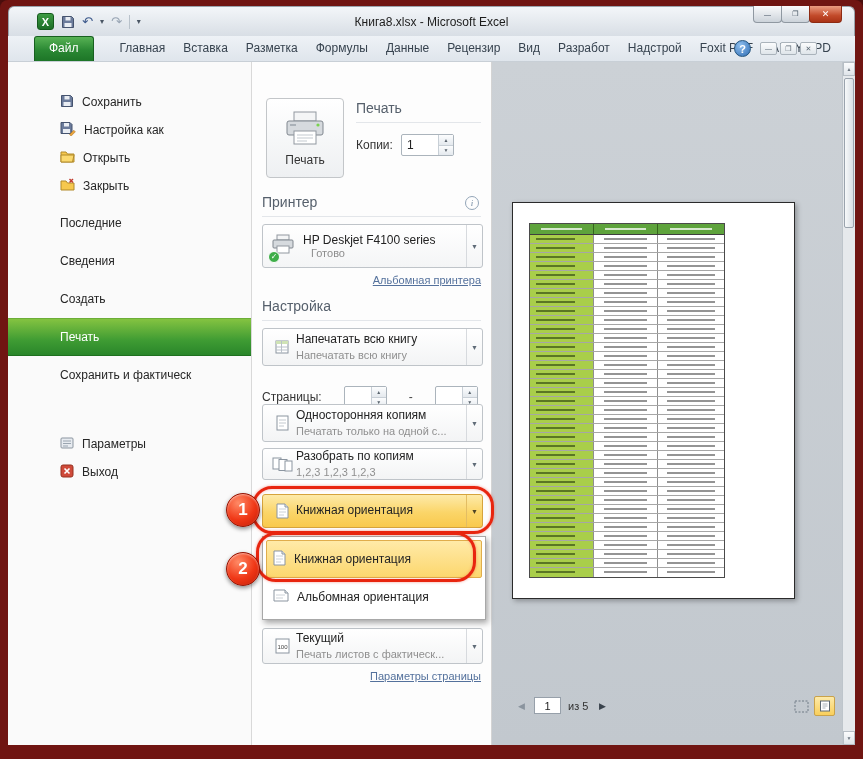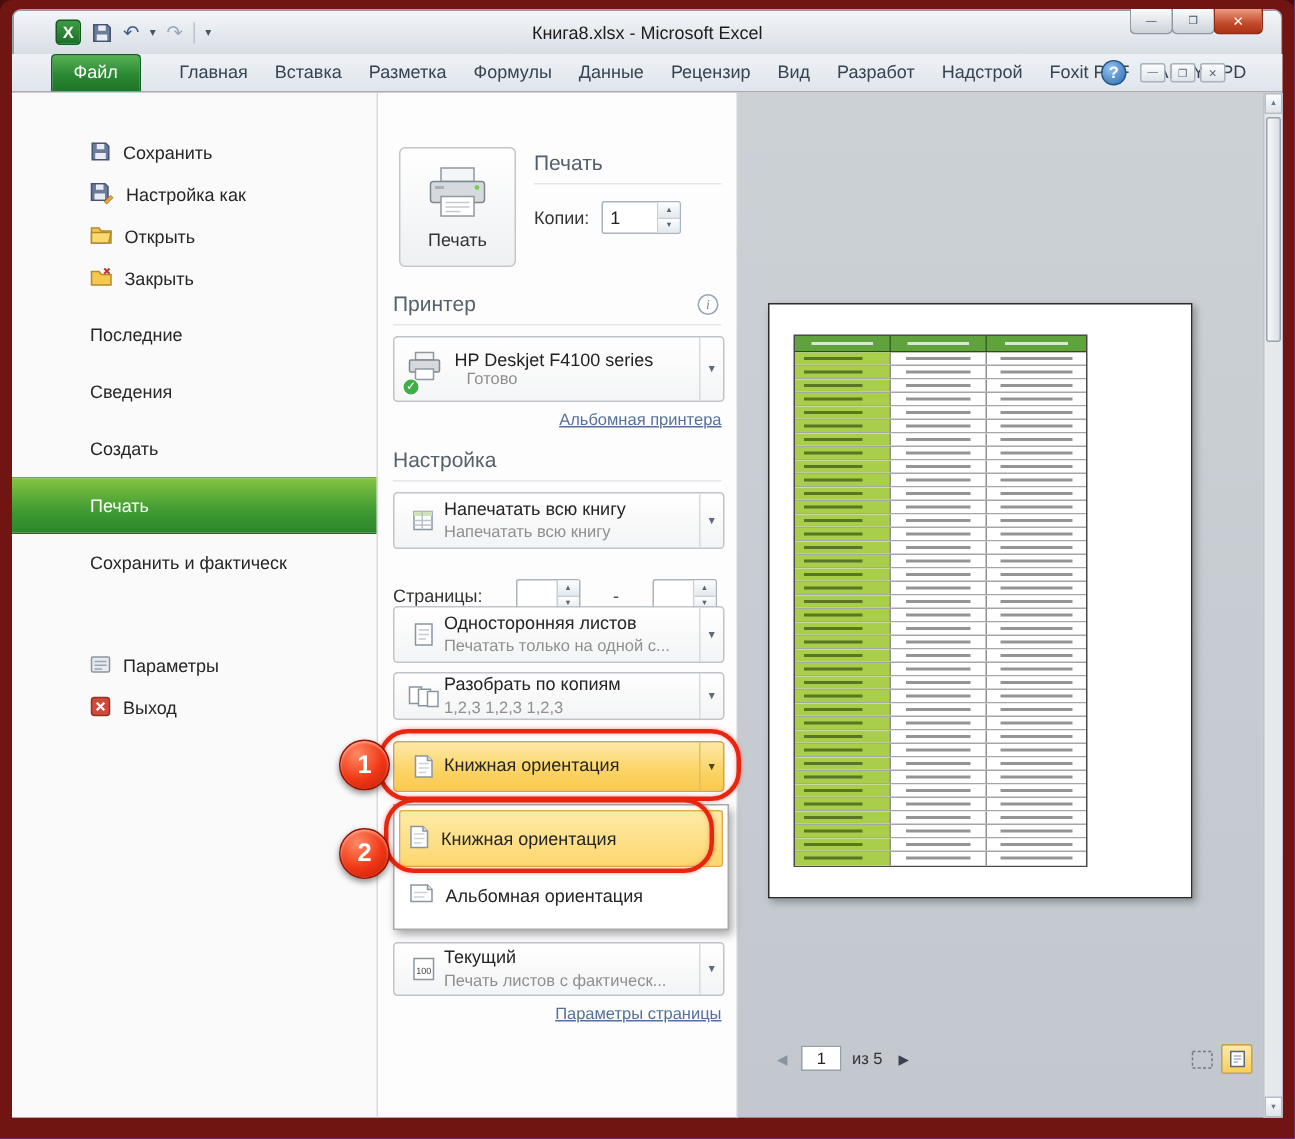--- a/index.html
+++ b/index.html
@@ -327,21 +327,21 @@
       </div>
 
       <div class="dd dd-duplex">
         <span class="ic">
             <svg width="13" height="16" viewBox="0 0 13 16">
               <rect x="1" y="1" width="11" height="14" fill="#fff" stroke="#8b95a0"></rect>
               <path d="M3 5h7M3 8h7M3 11h5" stroke="#c3c9cf"></path>
             </svg>
           </span>
         <span class="txt">
-            <span class="t1">Односторонняя листов</span>
+            <span class="t1">Односторонняя копиям</span>
             <span class="t2">Печатать только на одной с...</span>
           </span>
         <span class="chev">▼</span>
       </div>
 
       <div class="dd dd-collate">
         <span class="ic">
             <svg width="21" height="16" viewBox="0 0 21 16">
               <rect x="1" y="2" width="8" height="11" fill="#fff" stroke="#8b95a0"></rect>
               <rect x="7" y="3.5" width="8" height="11" fill="#fff" stroke="#8b95a0"></rect>

